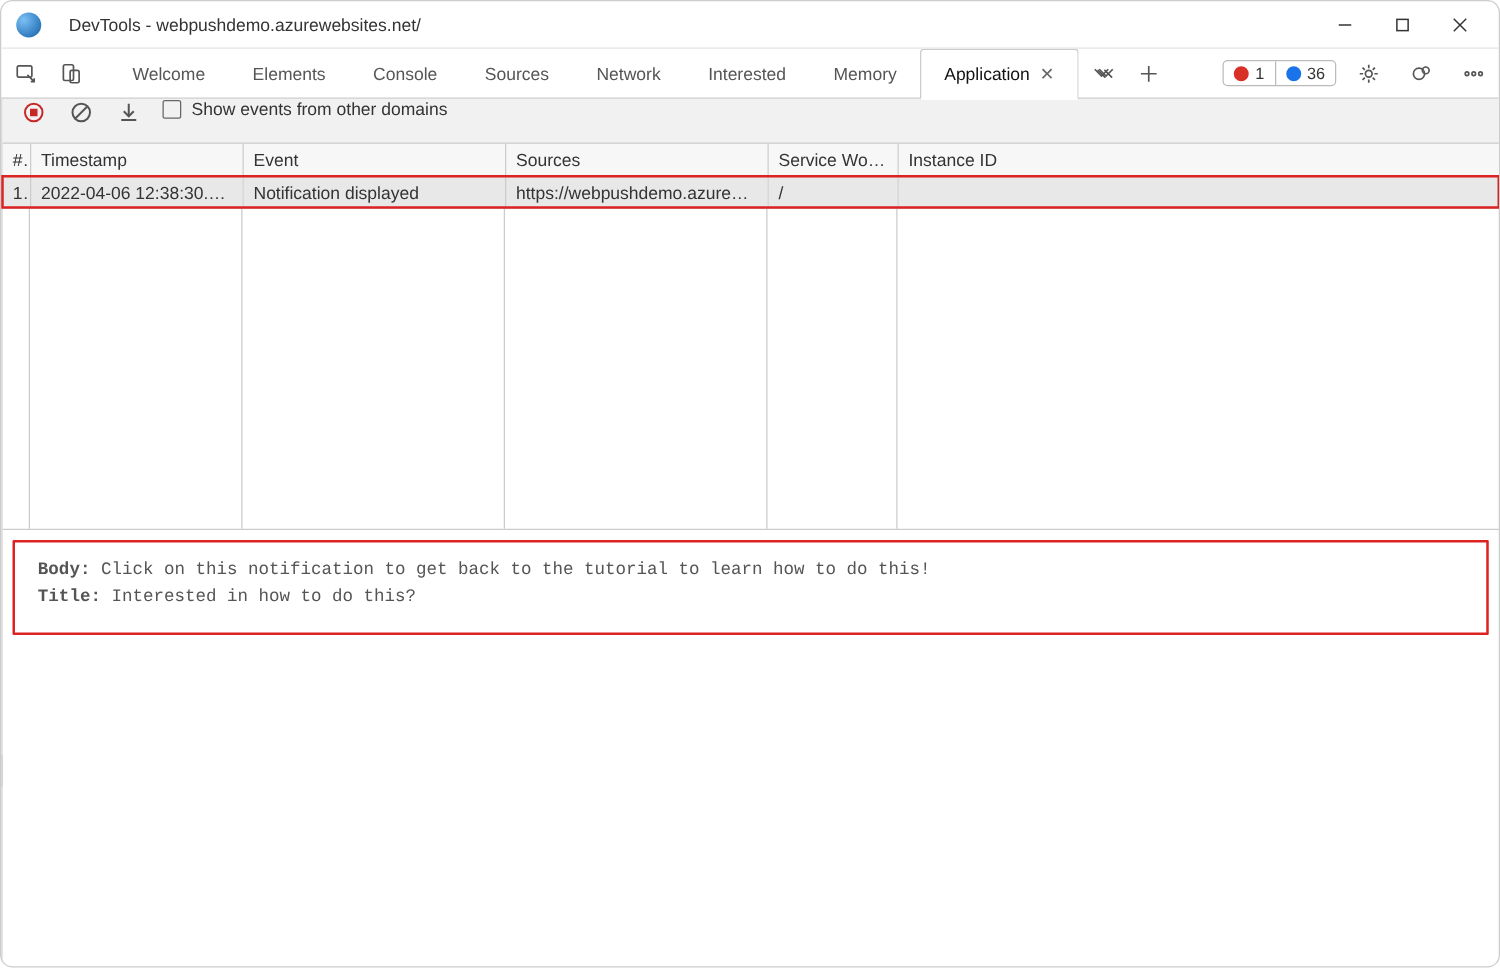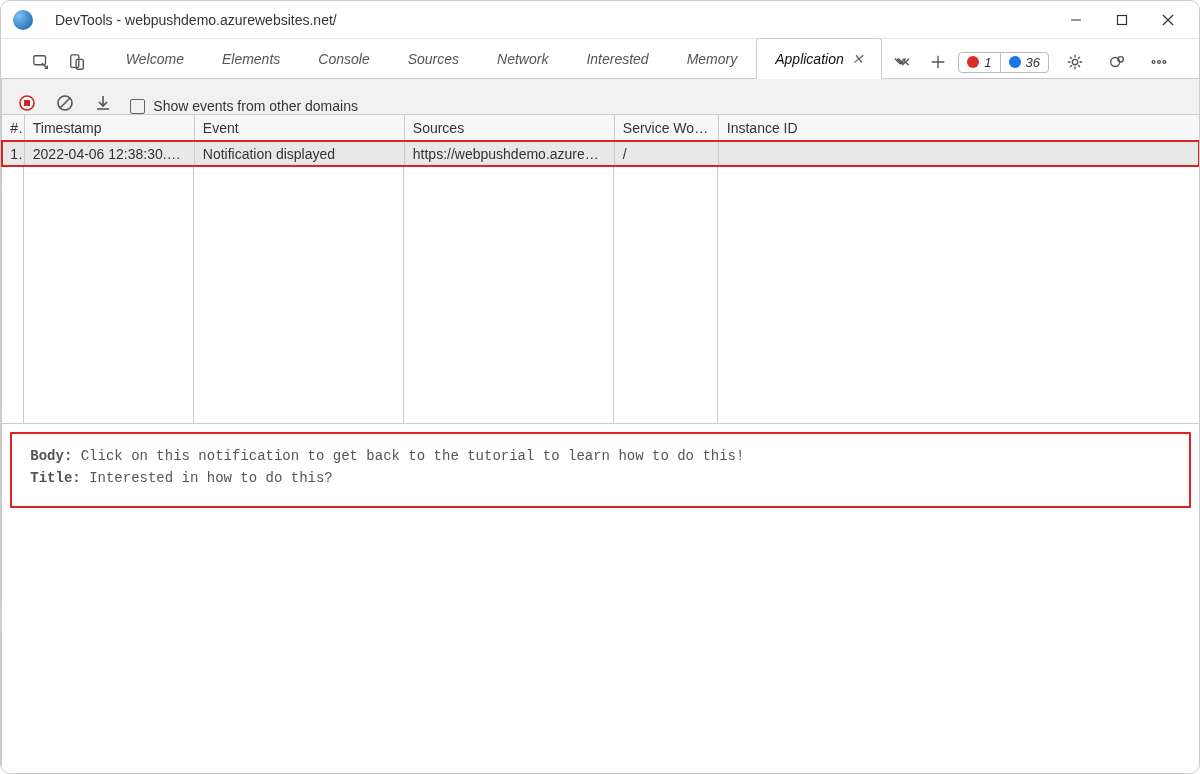--- a/index.html
+++ b/index.html
@@ -29,22 +29,22 @@
     margin-right:10px; margin-left:4px;
   }
   .titlebar-title { flex:0 0 auto; }
   .titlebar-spacer { flex:1 1 auto; }
   .win-controls { display:flex; gap:0; }
   .win-btn { width:46px; height:38px; display:flex; align-items:center; justify-content:center; }
   .win-btn svg { width:12px; height:12px; stroke:#333; stroke-width:1.2; fill:none; }
 
   
   .tabsbar {
-    display:flex; align-items:flex-end; height:40px; padding:0 24px;
-    border-bottom:1px solid #ccc; gap:4px;font-style:italic;
+    display:flex; align-items:center; height:40px; padding:0 4px;
+    border-bottom:1px solid #ccc; gap:4px;
   }
   .tabsbar .icon-btn {
     width:32px; height:32px; display:flex; align-items:center; justify-content:center;
   }
   .tabsbar .icon-btn svg { width:18px; height:18px; stroke:#555; stroke-width:1.5; fill:none; }
   .tabs-area { display:flex; align-items:stretch; height:40px; margin-left:10px; flex:0 0 auto; }
   .tab {
     display:flex; align-items:center; padding:0 18px; height:40px;
     color:#555; border:1px solid transparent; border-bottom:none;
     position:relative;
@@ -79,21 +79,21 @@
     display:flex; align-items:center; gap:8px; padding:3px 8px 3px 20px;
     height:25px; color:#333;
   }
   .tree-item.selected { background:#d4d4d4; }
   .tree-item.child { padding-left:40px; }
   .tree-item.hastoggle { padding-left:20px; }
 
   
   .rightpane { flex:1 1 auto; display:flex; flex-direction:column; min-width:0; }
   .toolbar {
-    display:flex; align-items:flex-end; gap:16px; height:36px;
+    display:flex; align-items:flex-start; gap:16px; height:36px;
     padding:0 14px; border-bottom:1px solid #ccc; background:#f1f1f1;
   }
   .toolbar .icon-btn { width:22px; height:22px; display:flex; align-items:center; justify-content:center; }
   .toolbar .icon-btn svg { width:18px; height:18px; }
   .checkbox-row { display:flex; align-items:center; gap:8px; }
   .checkbox-box {
     width:15px; height:15px; border:1.5px solid #666; border-radius:2px;
   }
 
   

